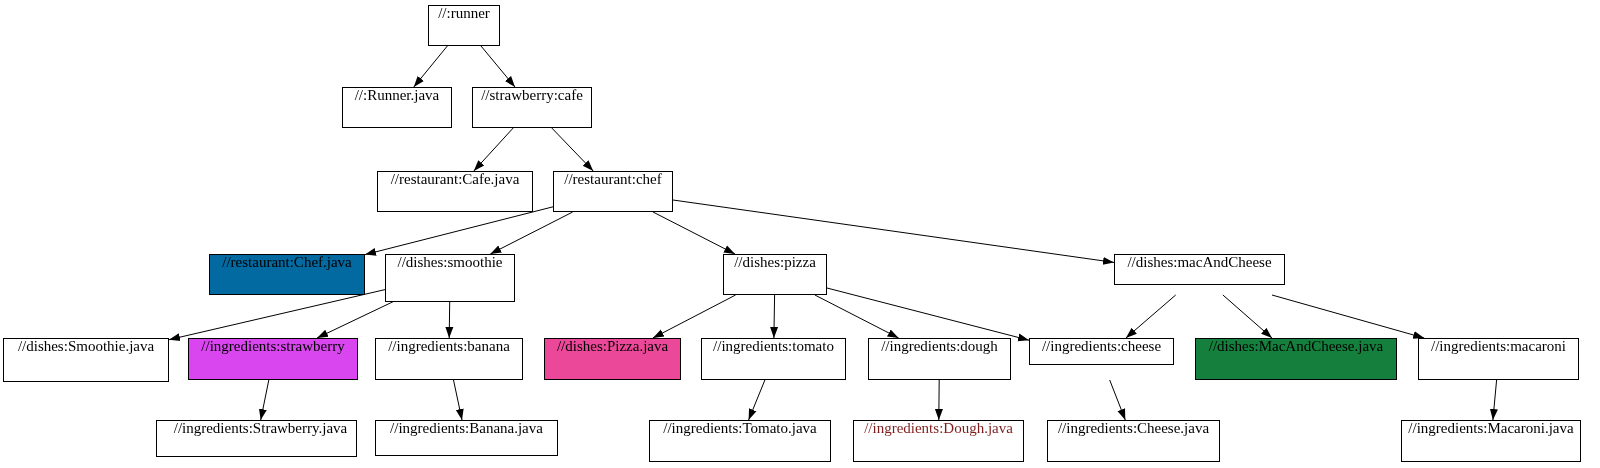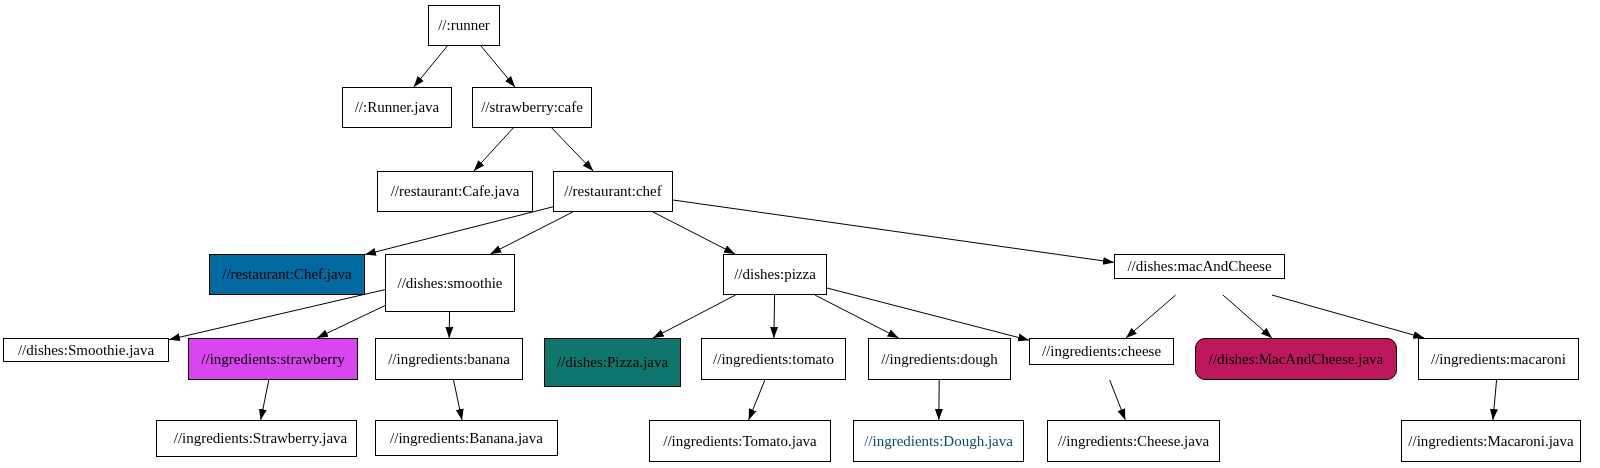--- a/index.html
+++ b/index.html
@@ -21,21 +21,21 @@
     top: 0;
     width: 1600px;
     height: 468px;
   }
   .node {
     position: absolute;
     box-sizing: border-box;
     border: 1px solid #000000;
     background: #ffffff;
     display: flex;
-    align-items: center;
+    align-items: flex-start;
     justify-content: center;
   }
   .node span {
     font-size: 15px;
     line-height: 1;
     color: #000000;
     white-space: nowrap;
   }
 </style>
 </head>
@@ -87,67 +87,67 @@
       </div>
       <div class="node" style="left: 377px; top: 171px; width: 156px; height: 41px; border-color: rgb(0, 0, 0); background: rgb(255, 255, 255);">
         <span style="color: rgb(0, 0, 0);">//restaurant:Cafe.java</span>
       </div>
       <div class="node" style="left: 553px; top: 171px; width: 120px; height: 41px; border-color: rgb(0, 0, 0); background: rgb(255, 255, 255);">
         <span style="color: rgb(0, 0, 0);">//restaurant:chef</span>
       </div>
       <div class="node" style="left: 209px; top: 254px; width: 156px; height: 41px; border-color: rgb(0, 0, 0); background: #0369a1;">
         <span style="color: rgb(0, 0, 0);">//restaurant:Chef.java</span>
       </div>
-      <div class="node" style="left: 385px; top: 254px; width: 130px; height: 58px; border-color: rgb(0, 0, 0); background: rgb(255, 255, 255);">
+      <div class="node" style="left: 385px; top: 254px; width: 130px; height: 48px; border-color: rgb(0, 0, 0); background: rgb(255, 255, 255);">
         <span style="color: rgb(0, 0, 0);">//dishes:smoothie</span>
       </div>
       <div class="node" style="left: 723px; top: 254px; width: 104px; height: 41px; border-color: rgb(0, 0, 0); background: rgb(255, 255, 255);">
         <span style="color: rgb(0, 0, 0);">//dishes:pizza</span>
       </div>
-      <div class="node" style="left: 1114px; top: 254px; width: 171px; height: 25px; border-color: rgb(0, 0, 0); background: rgb(255, 255, 255);">
+      <div class="node" style="left: 1114px; top: 254px; width: 171px; height: 31px; border-color: rgb(0, 0, 0); background: rgb(255, 255, 255);">
         <span style="color: rgb(0, 0, 0);">//dishes:macAndCheese</span>
       </div>
-      <div class="node" style="left: 3px; top: 338px; width: 166px; height: 24px; border-color: rgb(0, 0, 0); background: rgb(255, 255, 255);">
+      <div class="node" style="left: 3px; top: 338px; width: 166px; height: 44px; border-color: rgb(0, 0, 0); background: rgb(255, 255, 255);">
         <span style="color: rgb(0, 0, 0);">//dishes:Smoothie.java</span>
       </div>
       <div class="node" style="left: 188px; top: 338px; width: 170px; height: 42px; border-color: rgb(0, 0, 0); background: #d946ef;">
         <span style="color: rgb(0, 0, 0);">//ingredients:strawberry</span>
       </div>
       <div class="node" style="left: 375px; top: 338px; width: 148px; height: 42px; border-color: rgb(0, 0, 0); background: rgb(255, 255, 255);">
         <span style="color: rgb(0, 0, 0);">//ingredients:banana</span>
       </div>
-      <div class="node" style="left: 544px; top: 338px; width: 137px; height: 49px; border-color: rgb(0, 0, 0); background: #0f766e;">
+      <div class="node" style="left: 544px; top: 338px; width: 137px; height: 42px; border-color: rgb(0, 0, 0); background: #ec4899;">
         <span style="color: rgb(0, 0, 0);">//dishes:Pizza.java</span>
       </div>
       <div class="node" style="left: 701px; top: 338px; width: 145px; height: 42px; border-color: rgb(0, 0, 0); background: rgb(255, 255, 255);">
         <span style="color: rgb(0, 0, 0);">//ingredients:tomato</span>
       </div>
       <div class="node" style="left: 868px; top: 338px; width: 143px; height: 42px; border-color: rgb(0, 0, 0); background: rgb(255, 255, 255);">
         <span style="color: rgb(0, 0, 0);">//ingredients:dough</span>
       </div>
       <div class="node" style="left: 1029px; top: 338px; width: 145px; height: 27px; border-color: rgb(0, 0, 0); background: rgb(255, 255, 255);">
         <span style="color: rgb(0, 0, 0);">//ingredients:cheese</span>
       </div>
-      <div class="node" style="left: 1195px; top: 338px; width: 202px; height: 42px; border-color: rgb(0, 0, 0); background: #be185d; border-radius: 10px;">
+      <div class="node" style="left: 1195px; top: 338px; width: 202px; height: 42px; border-color: rgb(0, 0, 0); background: #15803d;">
         <span style="color: rgb(0, 0, 0);">//dishes:MacAndCheese.java</span>
       </div>
       <div class="node" style="left: 1418px; top: 338px; width: 161px; height: 42px; border-color: rgb(0, 0, 0); background: rgb(255, 255, 255);">
         <span style="color: rgb(0, 0, 0);">//ingredients:macaroni</span>
       </div>
       <div class="node" style="left: 156px; top: 420px; width: 201px; height: 37px; border-color: rgb(0, 0, 0); background: rgb(255, 255, 255); padding-left: 8px;">
         <span style="color: rgb(0, 0, 0);">//ingredients:Strawberry.java</span>
       </div>
       <div class="node" style="left: 375px; top: 420px; width: 183px; height: 36px; border-color: rgb(0, 0, 0); background: rgb(255, 255, 255);">
         <span style="color: rgb(0, 0, 0);">//ingredients:Banana.java</span>
       </div>
       <div class="node" style="left: 649px; top: 420px; width: 182px; height: 42px; border-color: rgb(0, 0, 0); background: rgb(255, 255, 255);">
         <span style="color: rgb(0, 0, 0);">//ingredients:Tomato.java</span>
       </div>
       <div class="node" style="left: 853px; top: 420px; width: 171px; height: 42px; border-color: rgb(0, 0, 0); background: rgb(255, 255, 255);">
-        <span style="color: #0c4a6e;">//ingredients:Dough.java</span>
+        <span style="color: #7f1d1d;">//ingredients:Dough.java</span>
       </div>
       <div class="node" style="left: 1047px; top: 420px; width: 173px; height: 42px; border-color: rgb(0, 0, 0); background: rgb(255, 255, 255);">
         <span style="color: rgb(0, 0, 0);">//ingredients:Cheese.java</span>
       </div>
       <div class="node" style="left: 1401px; top: 420px; width: 180px; height: 42px; border-color: rgb(0, 0, 0); background: rgb(255, 255, 255);">
         <span style="color: rgb(0, 0, 0);">//ingredients:Macaroni.java</span>
       </div>
     </div>
 </div>
 

